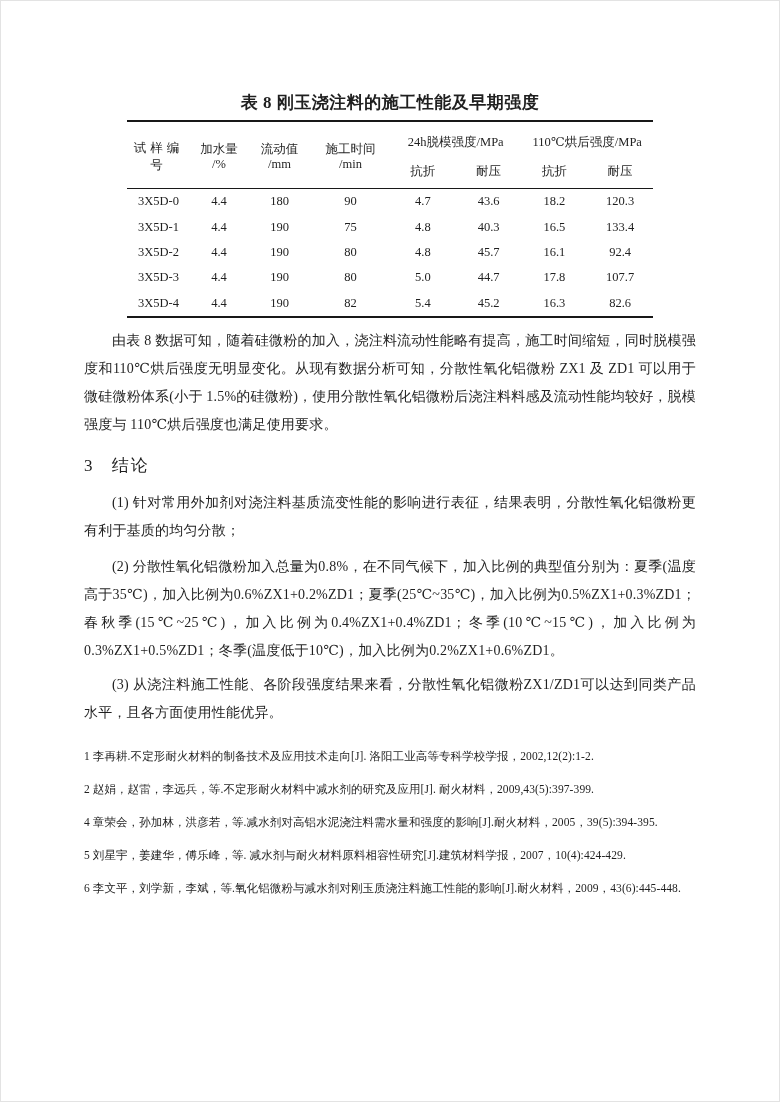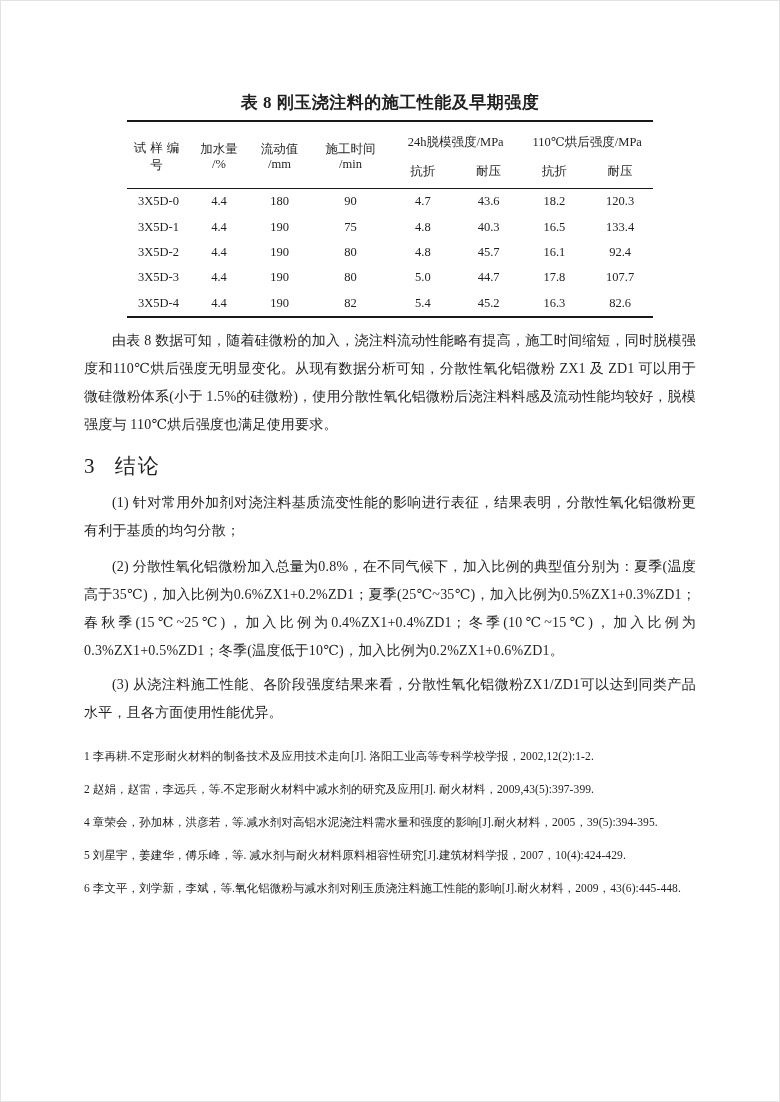--- a/index.html
+++ b/index.html
@@ -59,21 +59,21 @@
     text-align: justify;
     text-indent: 2em;
     letter-spacing: 0.2px;
   }
   .p1 { margin-top: 9px; }
   .p2 { margin-top: 10px; }
 
   
   .section-heading {
     margin: 17px 0 0 0;
-    font-size: 21px;
+    font-size: 17px;
     font-weight: normal;
     line-height: 20px;
   }
   .section-heading .sec-num { display: inline-block; }
   .section-heading .sec-title { display: inline-block; margin-left: 15px; letter-spacing: 2px; }
 
   .c1 { margin-top: 13px; }
   .c2 { margin-top: 8px; }
   .c3 { margin-top: 6px; }
 

